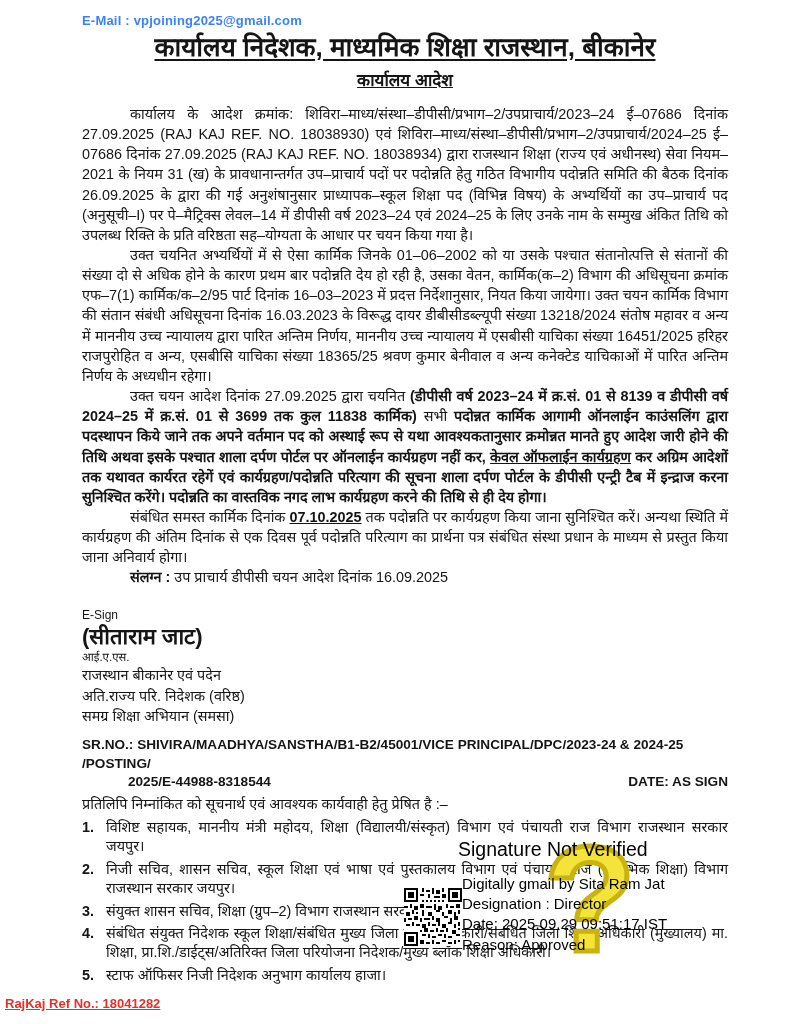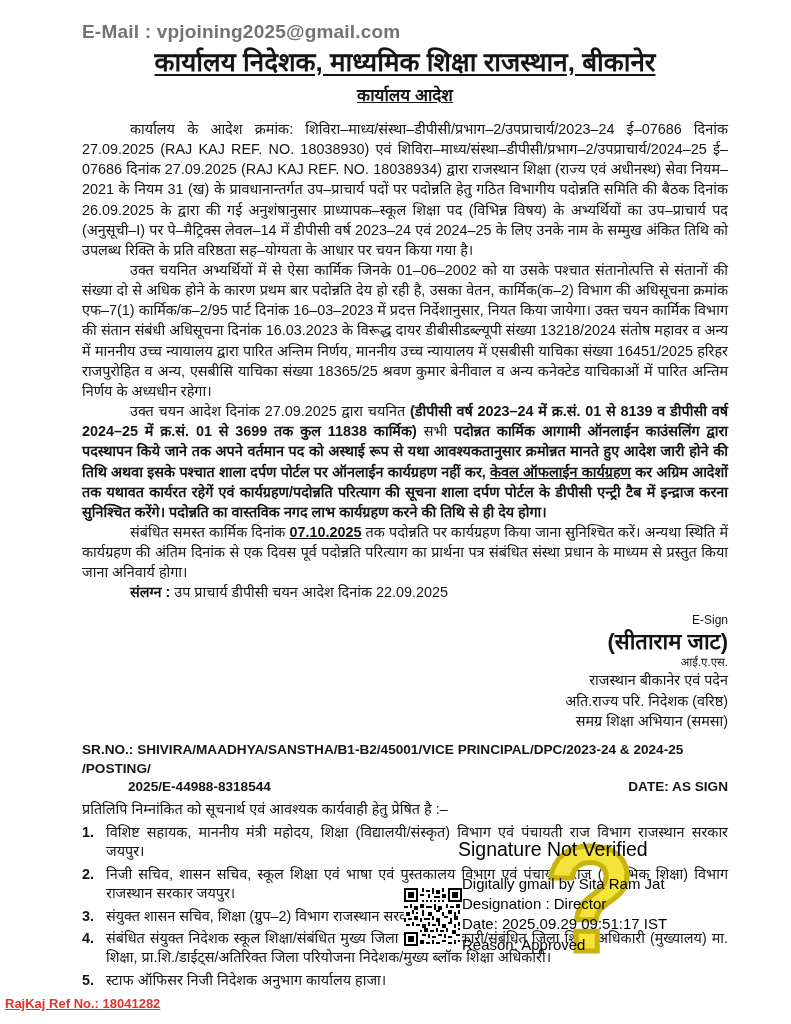--- a/index.html
+++ b/index.html
@@ -2,32 +2,32 @@
 <html><head>
 <meta charset="utf-8">
 <style>
   html,body{margin:0;padding:0;background:#e8e8e8;}
   .page{
     position:relative;width:791px;height:1024px;background:#ffffff;
     font-family:"Liberation Sans","DejaVu Sans",sans-serif;
     color:#151515;overflow:hidden;margin:0 auto;
   }
   .doc{padding:13px 63px 0 82px;}
-  .email-line{font-size:19px;font-weight:bold;color:#737373;letter-spacing:.2px;margin-top:8px;}
+  .email-line{font-size:13px;font-weight:bold;color:#3b82f6;letter-spacing:.2px;}
   .title{
     text-align:center;font-size:26px;font-weight:bold;margin-top:5px;line-height:1.15;
     text-decoration:underline;text-underline-offset:3px;
   }
   .subtitle{text-align:center;font-size:17px;font-weight:bold;margin-top:5px;text-decoration:underline;}
   .body-text{margin-top:13px;font-size:14.4px;line-height:1.4;text-align:justify;}
   p.para{margin:0;text-indent:48px;}
   .b{font-weight:bold;}
   .bu{font-weight:bold;text-decoration:underline;}
   .attach{margin-top:3px;font-size:14.4px;text-indent:0;}
-  .sig-block{text-align:right;margin-top:9px;line-height:1.4;}
+  .sig-block{text-align:left;margin-top:19px;line-height:1.4;}
   .sig-esign{font-size:12px;}
   .sig-name{font-size:22px;font-weight:bold;line-height:1.25;}
   .sig-ias{font-size:11.5px;line-height:1.2;}
   .sig-line{font-size:14.4px;line-height:1.45;}
   .sr-block{margin-top:9px;font-size:13.6px;font-weight:bold;line-height:1.35;}
   .sr-row2{display:flex;justify-content:space-between;}
   .sr-row2 .sr2{padding-left:46px;}
   .copy{margin-top:4px;font-size:14.4px;line-height:1.35;}
   .copy-heading{margin-bottom:2px;}
   .copy-item{display:flex;margin-top:3px;}
@@ -58,21 +58,21 @@
   <div class="doc">
     <div class="email-line">E-Mail : vpjoining2025@gmail.com</div>
     <div class="title">कार्यालय निदेशक, माध्यमिक शिक्षा राजस्थान, बीकानेर</div>
     <div class="subtitle">कार्यालय आदेश</div>
 
     <div class="body-text">
       <p class="para">कार्यालय के आदेश क्रमांक: शिविरा–माध्य/संस्था–डीपीसी/प्रभाग–2/उपप्राचार्य/2023–24 ई–07686 दिनांक 27.09.2025 (RAJ KAJ REF. NO. 18038930) एवं शिविरा–माध्य/संस्था–डीपीसी/प्रभाग–2/उपप्राचार्य/2024–25 ई–07686 दिनांक 27.09.2025 (RAJ KAJ REF. NO. 18038934) द्वारा राजस्थान शिक्षा (राज्य एवं अधीनस्थ) सेवा नियम–2021 के नियम 31 (ख) के प्रावधानान्तर्गत उप–प्राचार्य पदों पर पदोन्नति हेतु गठित विभागीय पदोन्नति समिति की बैठक दिनांक 26.09.2025 के द्वारा की गई अनुशंषानुसार प्राध्यापक–स्कूल शिक्षा पद (विभिन्न विषय) के अभ्यर्थियों का उप–प्राचार्य पद (अनुसूची–I) पर पे–मैट्रिक्स लेवल–14 में डीपीसी वर्ष 2023–24 एवं 2024–25 के लिए उनके नाम के सम्मुख अंकित तिथि को उपलब्ध रिक्ति के प्रति वरिष्ठता सह–योग्यता के आधार पर चयन किया गया है।</p>
       <p class="para">उक्त चयनित अभ्यर्थियों में से ऐसा कार्मिक जिनके 01–06–2002 को या उसके पश्चात संतानोत्पत्ति से संतानों की संख्या दो से अधिक होने के कारण प्रथम बार पदोन्नति देय हो रही है, उसका वेतन, कार्मिक(क–2) विभाग की अधिसूचना क्रमांक एफ–7(1) कार्मिक/क–2/95 पार्ट दिनांक 16–03–2023 में प्रदत्त निर्देशानुसार, नियत किया जायेगा। उक्त चयन कार्मिक विभाग की संतान संबंधी अधिसूचना दिनांक 16.03.2023 के विरूद्ध दायर डीबीसीडब्ल्यूपी संख्या 13218/2024 संतोष महावर व अन्य में माननीय उच्च न्यायालय द्वारा पारित अन्तिम निर्णय, माननीय उच्च न्यायालय में एसबीसी याचिका संख्या 16451/2025 हरिहर राजपुरोहित व अन्य, एसबीसि याचिका संख्या 18365/25 श्रवण कुमार बेनीवाल व अन्य कनेक्टेड याचिकाओं में पारित अन्तिम निर्णय के अध्यधीन रहेगा।</p>
       <p class="para"><span>उक्त चयन आदेश दिनांक 27.09.2025 द्वारा चयनित </span><span class="b">(डीपीसी वर्ष 2023–24 में क्र.सं. 01 से 8139 व डीपीसी वर्ष 2024–25 में क्र.सं. 01 से 3699 तक कुल 11838 कार्मिक)</span><span> सभी </span><span class="b">पदोन्नत कार्मिक आगामी ऑनलाईन काउंसलिंग द्वारा पदस्थापन किये जाने तक अपने वर्तमान पद को अस्थाई रूप से यथा आवश्यकतानुसार क्रमोन्नत मानते हुए आदेश जारी होने की तिथि अथवा इसके पश्चात शाला दर्पण पोर्टल पर ऑनलाईन कार्यग्रहण नहीं कर, </span><span class="bu">केवल ऑफलाईन कार्यग्रहण</span><span class="b"> कर अग्रिम आदेशों तक यथावत कार्यरत रहेगें एवं कार्यग्रहण/पदोन्नति परित्याग की सूचना शाला दर्पण पोर्टल के डीपीसी एन्ट्री टैब में इन्द्राज करना सुनिश्चित करेंगे। पदोन्नति का वास्तविक नगद लाभ कार्यग्रहण करने की तिथि से ही देय होगा।</span></p>
       <p class="para"><span>संबंधित समस्त कार्मिक दिनांक </span><span class="bu">07.10.2025</span><span> तक पदोन्नति पर कार्यग्रहण किया जाना सुनिश्चित करें। अन्यथा स्थिति में कार्यग्रहण की अंतिम दिनांक से एक दिवस पूर्व पदोन्नति परित्याग का प्रार्थना पत्र संबंधित संस्था प्रधान के माध्यम से प्रस्तुत किया जाना अनिवार्य होगा।</span></p>
-      <p class="para attach"><span class="b">संलग्न :</span><span> उप प्राचार्य डीपीसी चयन आदेश दिनांक 22.09.2025</span></p>
+      <p class="para attach"><span class="b">संलग्न :</span><span> उप प्राचार्य डीपीसी चयन आदेश दिनांक 16.09.2025</span></p>
     </div>
 
     <div class="sig-block">
       <div class="sig-esign">E-Sign</div>
       <div class="sig-name">(सीताराम जाट)</div>
       <div class="sig-ias">आई.ए.एस.</div>
       <div class="sig-line">राजस्थान बीकानेर एवं पदेन</div>
       <div class="sig-line">अति.राज्य परि. निदेशक (वरिष्ठ)</div>
       <div class="sig-line">समग्र शिक्षा अभियान (समसा)</div>
     </div>

